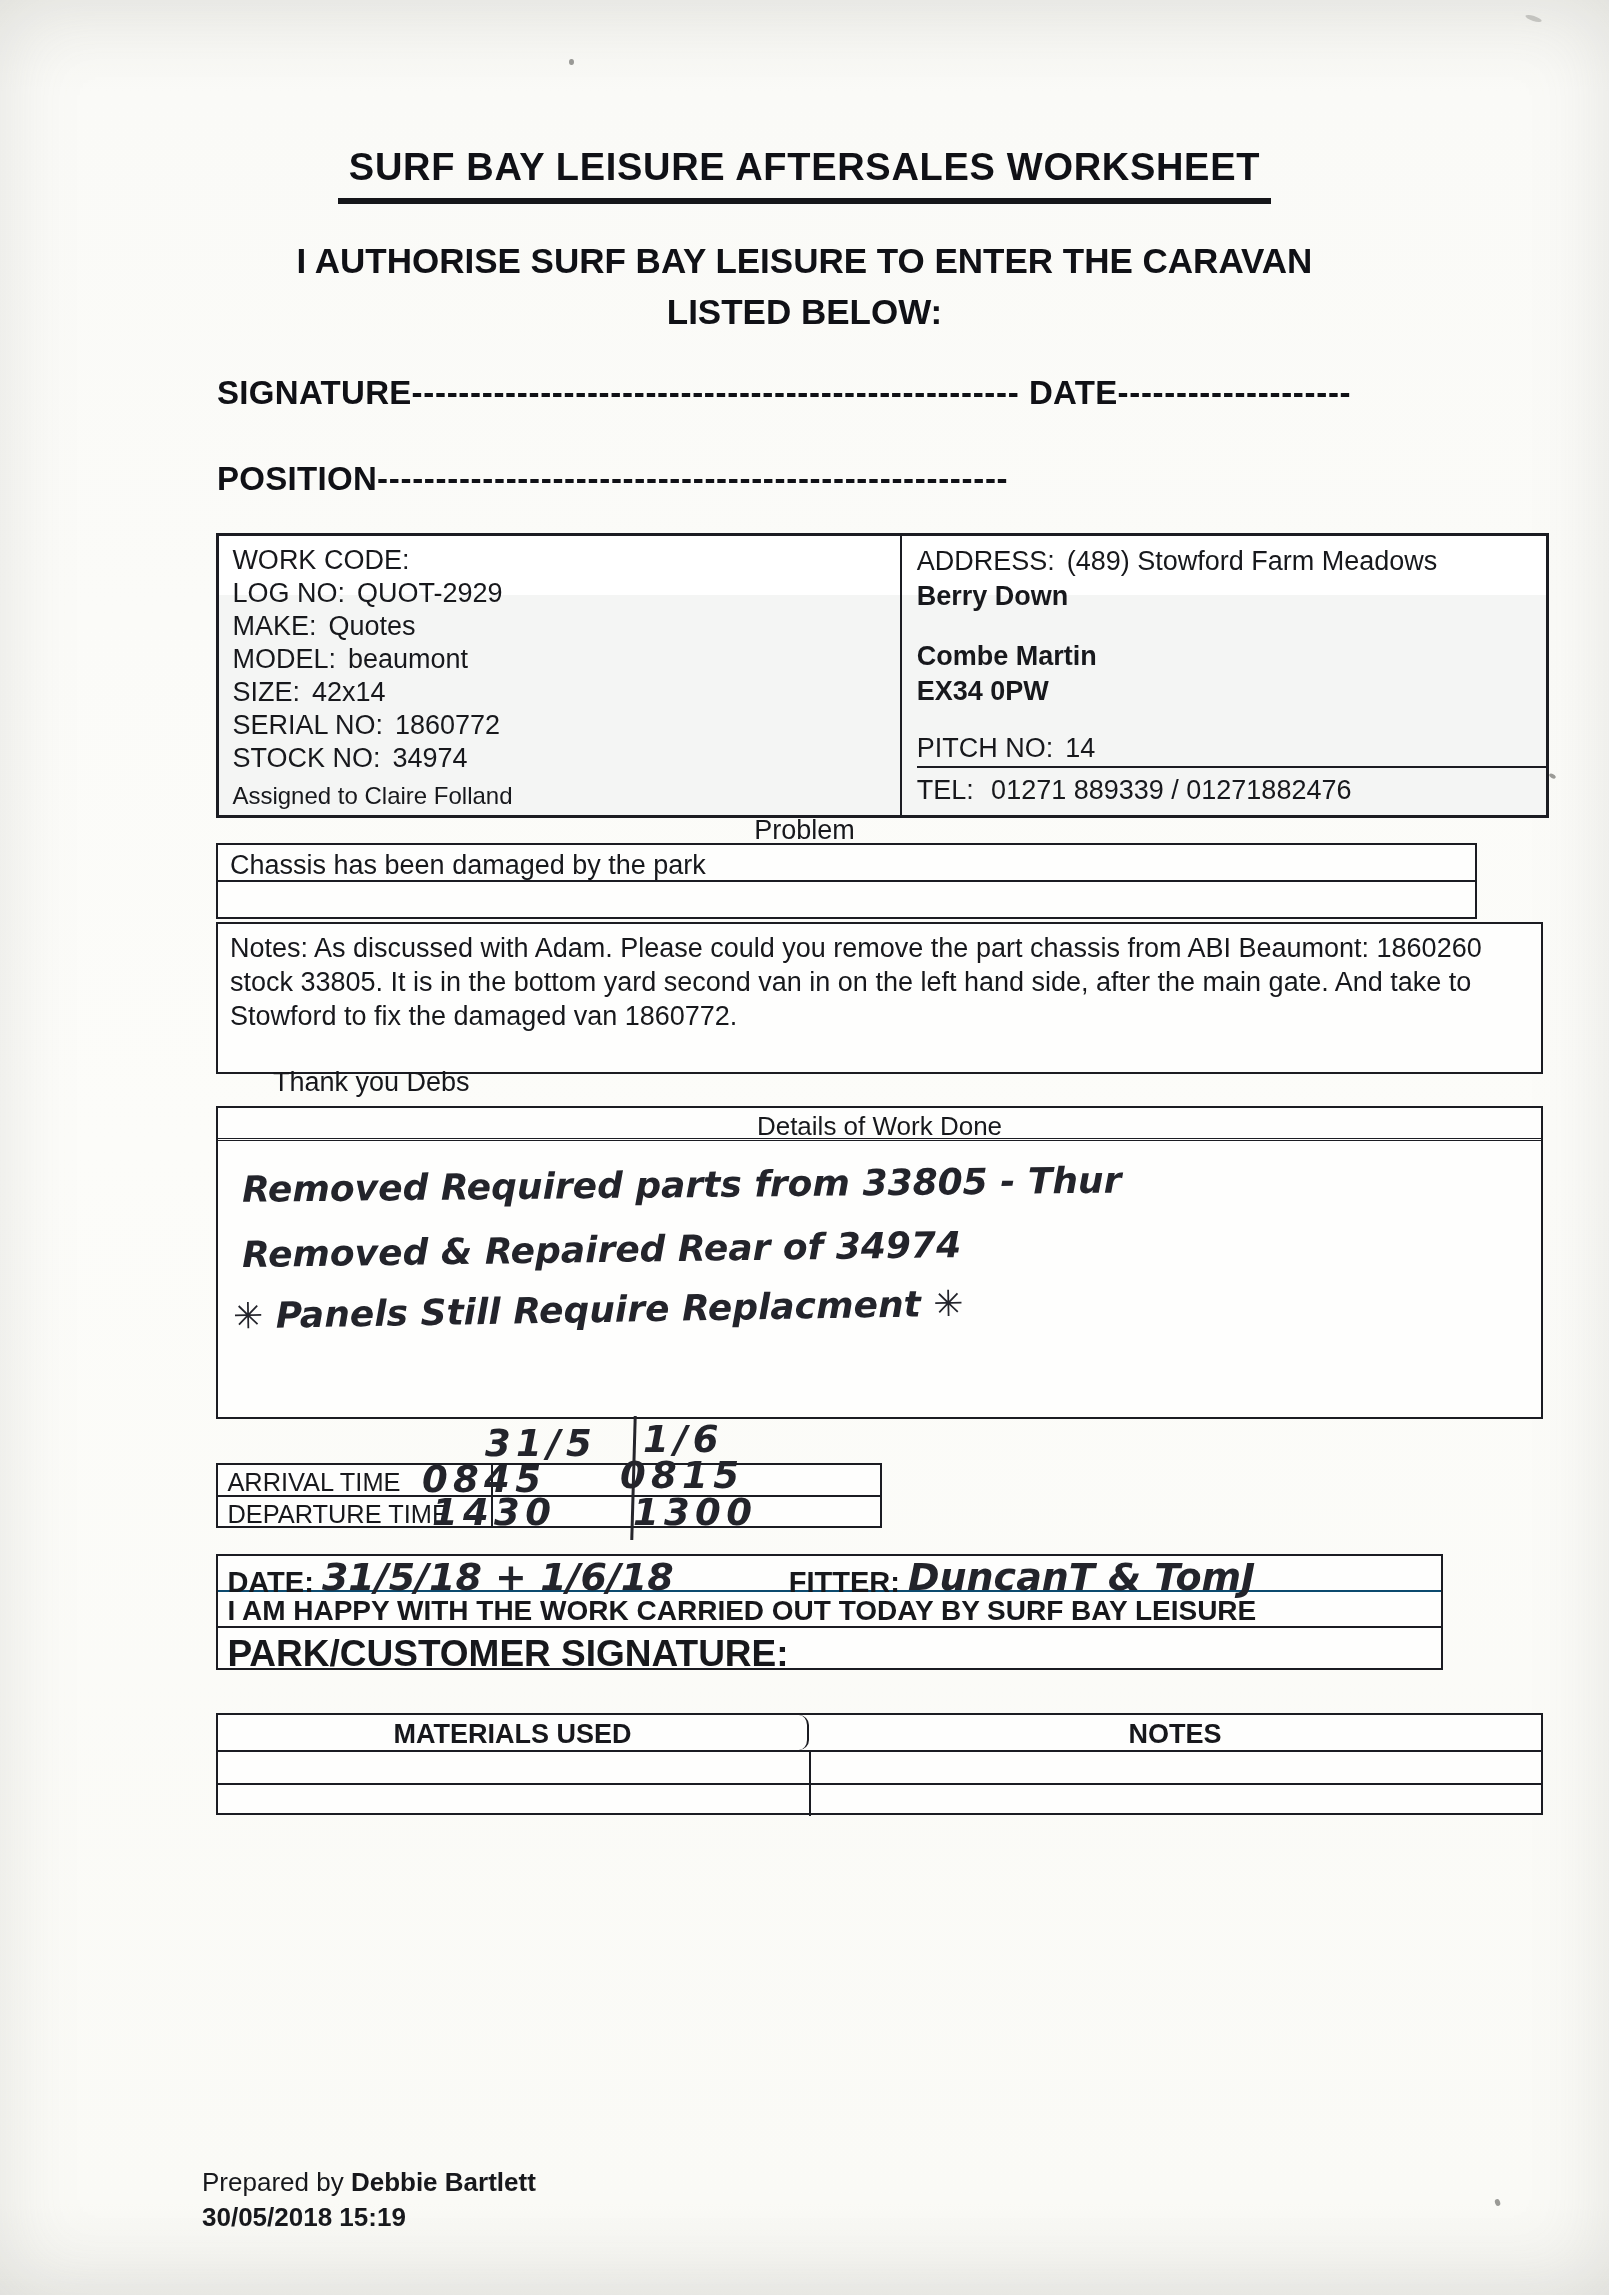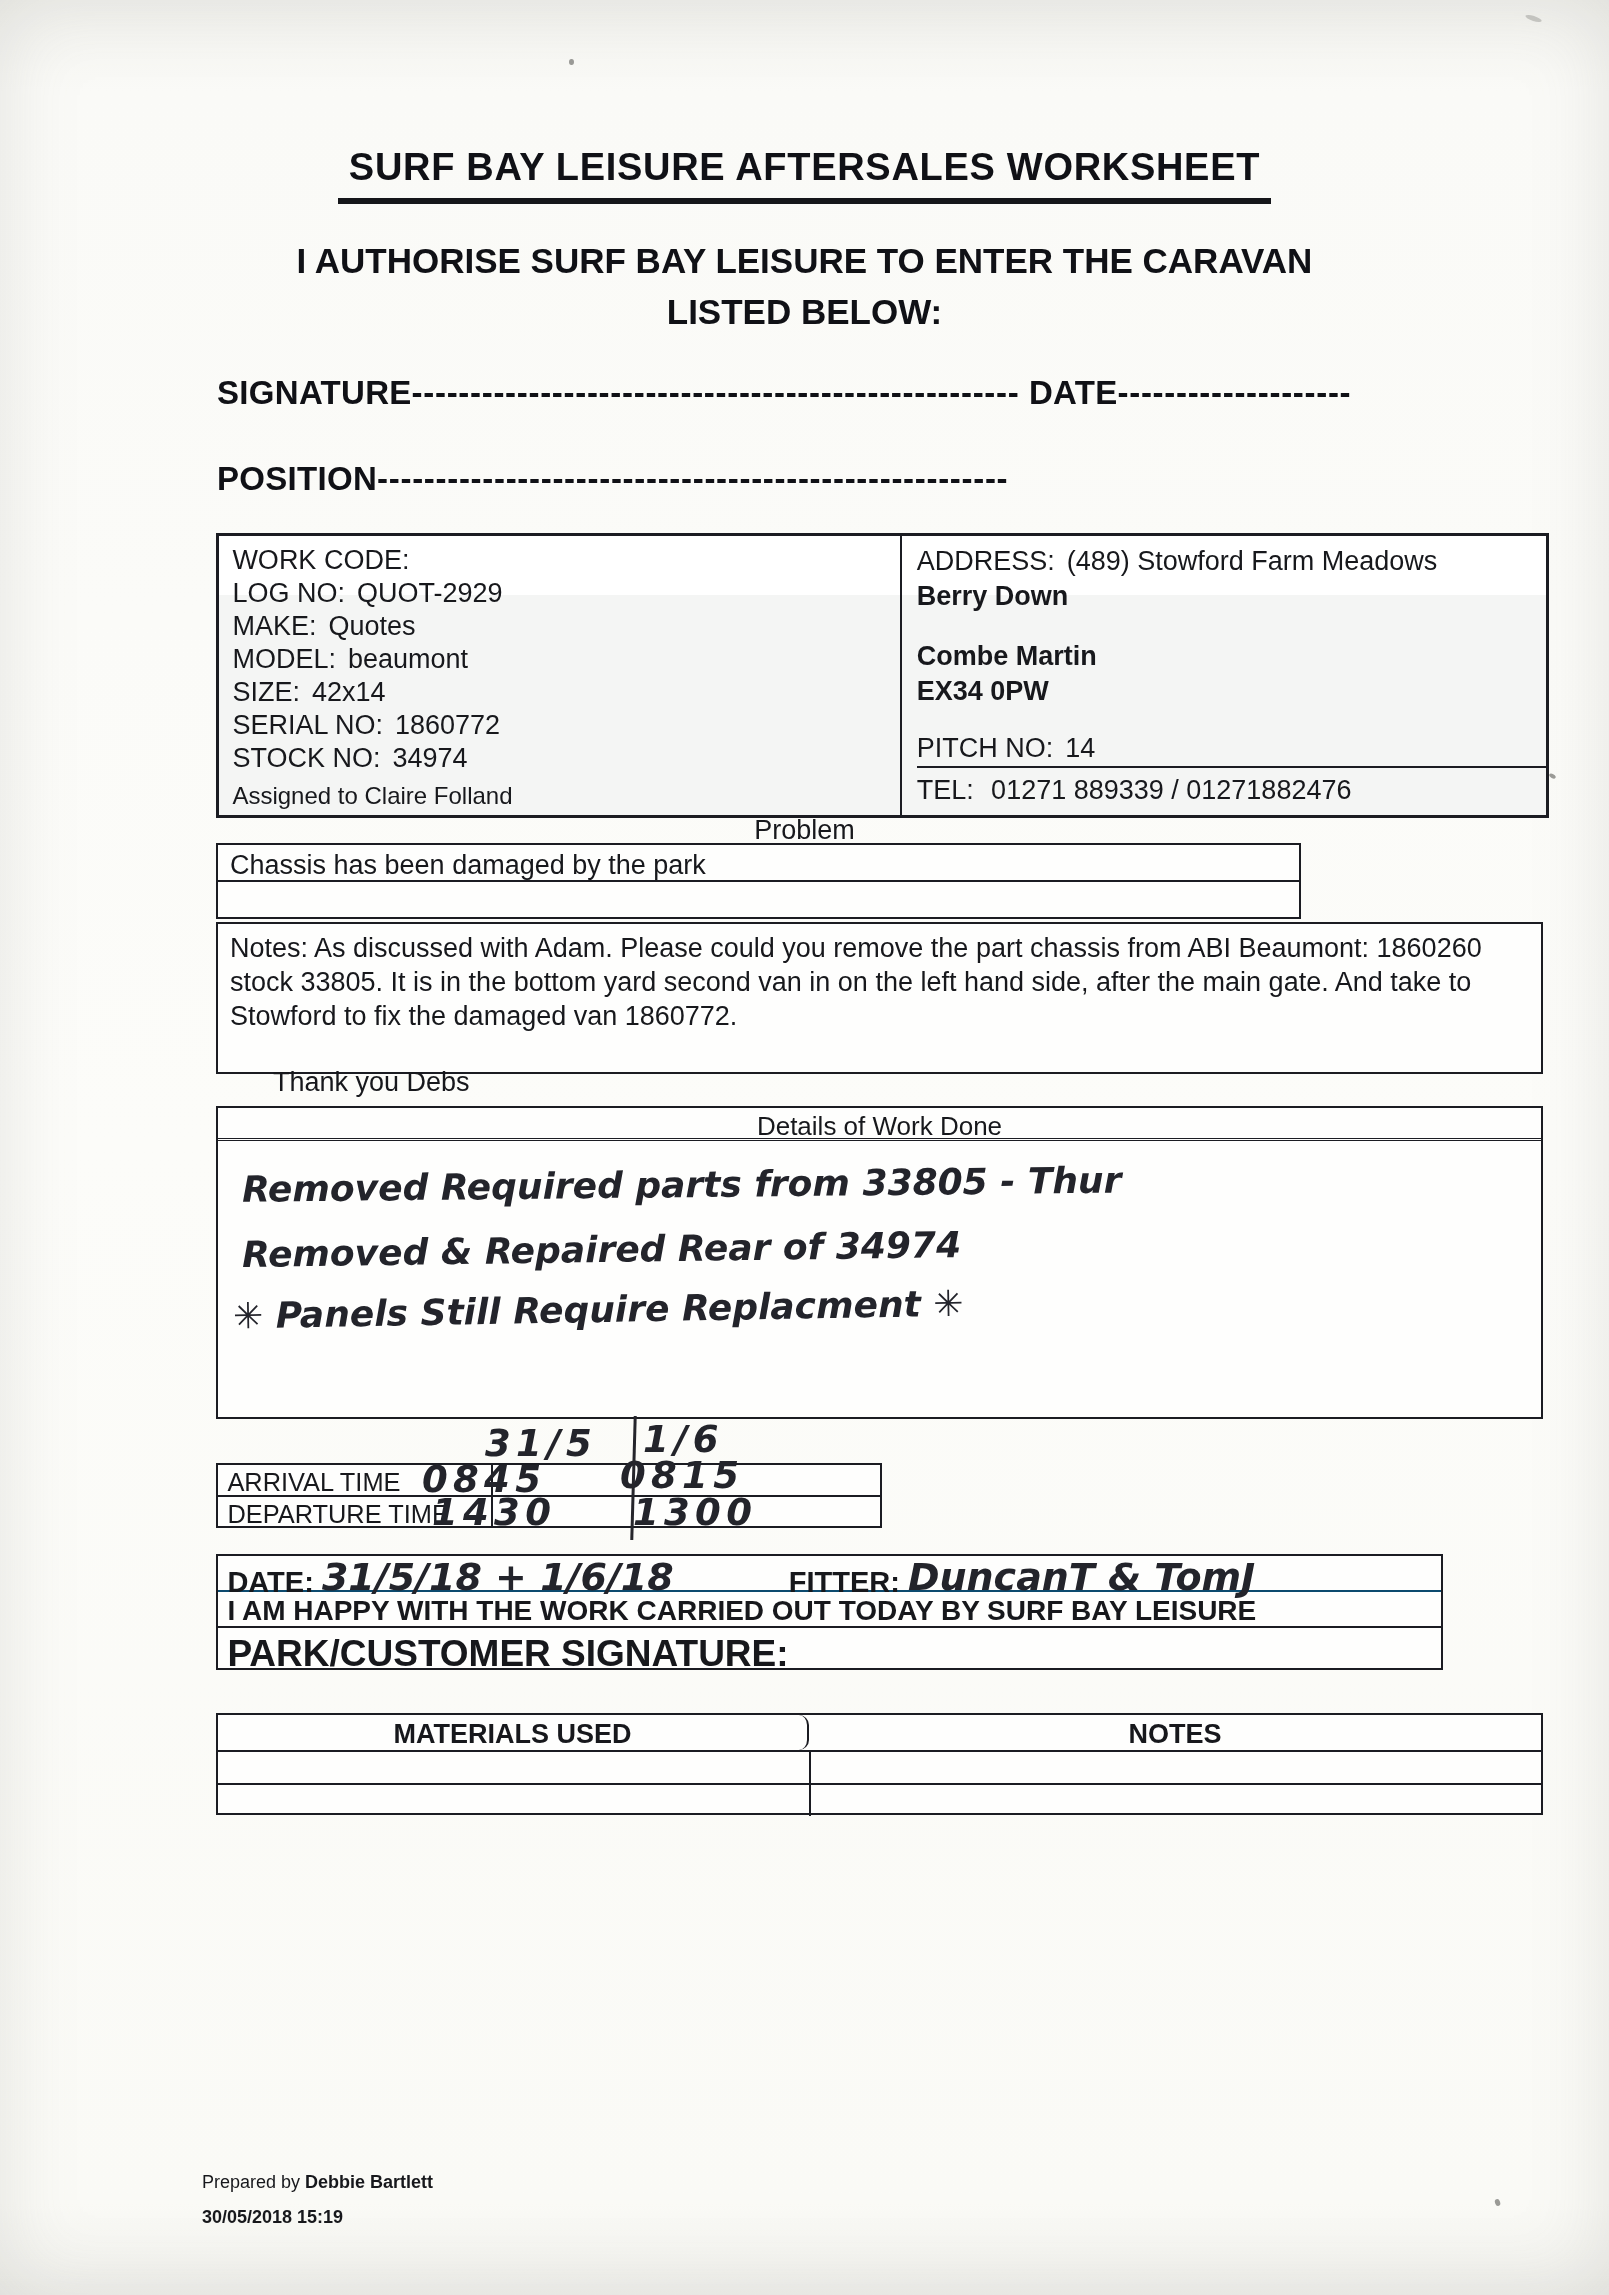--- a/index.html
+++ b/index.html
@@ -34,21 +34,21 @@
   .info-right{flex:1;padding:8px 0 0 14.7px;box-sizing:border-box;font-size:27px;line-height:35px;display:flex;flex-direction:column;}
   .info-row .val{margin-left:12px;}
   .b{font-weight:bold;}
   .assigned{font-size:24px;margin-top:4px;}
   .tel-row{margin-top:auto;border-top:2px solid #1b1c22;padding:5.3px 0 6.7px 0;}
   .tel-row .val{margin-left:17.4px;}
   .gap-s{height:27px;}
   .gap-m{height:23px;}
   
   .problem-label{left:0;top:815px;width:1609px;text-align:center;font-size:27px;}
-  .problem-box{left:216px;top:843px;width:1085px;height:76px;border:2.7px solid #1b1c22;box-sizing:border-box;background:#fefefd;}
+  .problem-box{left:216px;top:843px;width:1261px;height:76px;border:2.7px solid #1b1c22;box-sizing:border-box;background:#fefefd;}
   .problem-row1{height:37px;border-bottom:2px solid #1b1c22;font-size:27px;padding:5.3px 0 0 12px;box-sizing:border-box;}
   
   .notes-box{left:216px;top:922px;width:1327px;height:152px;border:2.7px solid #1b1c22;box-sizing:border-box;background:#fefefd;
     font-size:27px;line-height:34px;padding:6.7px 17.4px 0 12px;}
   .notes-closing{margin-top:32px;margin-left:43px;}
   
   .work-box{left:216px;top:1106px;width:1327px;height:313px;border:2.7px solid #1b1c22;box-sizing:border-box;background:#fefefd;}
   .work-head{height:33px;border-bottom:3.3px double #1b1c22;text-align:center;font-size:26px;padding-top:2.7px;box-sizing:border-box;}
   .hand{font-family:"DejaVu Sans", sans-serif;font-style:italic;font-weight:600;color:#23242b;}
   .work-lines{padding:12px 0 0 24px;}
@@ -79,21 +79,21 @@
   
   .mat-table{left:216px;top:1713px;width:1327px;height:102px;border:2.7px solid #1b1c22;box-sizing:border-box;background:#fefefd;}
   .mat-head{display:flex;height:35px;border-bottom:2px solid #1b1c22;font-size:27px;font-weight:bold;}
   .mat-col1{width:591px;border-right:2px solid #1b1c22;text-align:center;padding-top:4px;box-sizing:border-box;border-radius:10px;}
   .mat-col2{flex:1;text-align:center;padding-top:4px;}
   .mat-row{display:flex;height:31px;border-bottom:2px solid #1b1c22;}
   .mat-row:last-child{border-bottom:none;}
   .mat-c1{width:591px;border-right:2px solid #1b1c22;}
   .mat-c2{flex:1;}
   
-  .footer{left:202px;top:2165px;font-size:18px;line-height:35px;}
+  .footer{left:202px;top:2165px;font-size:26px;line-height:35px;}
   
   .speck{position:absolute;background:#9a9a96;border-radius:50%;}
   .sp1{left:569px;top:59px;width:4.7px;height:6px;}
   .sp2{left:1549px;top:774px;width:6.7px;height:4px;transform:rotate(30deg);}
   .sp3{left:1495px;top:2199px;width:5.3px;height:6.7px;transform:rotate(-20deg);}
   .sp4{left:1525px;top:16px;width:17.4px;height:5.3px;opacity:.5;transform:rotate(18deg);}
 </style>
 </head>
 <body>
 

